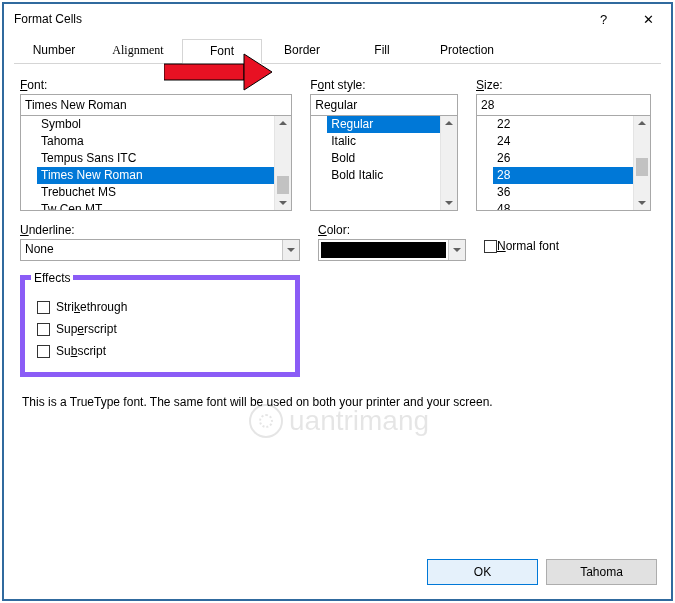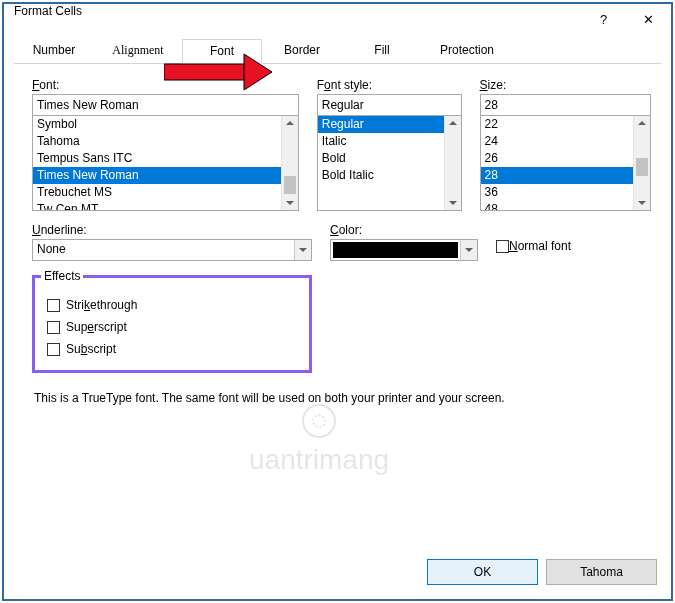--- a/index.html
+++ b/index.html
@@ -18,21 +18,21 @@
     width: 671px;
     height: 599px;
     margin: 2px;
     display: flex;
     flex-direction: column;
     background: #fff;
     position: relative;
   }
   .titlebar {
     display: flex;
-    align-items: flex-start;
+    align-items: center;
     height: 30px;
     padding: 0 0 0 10px;
     font-size: 12px;
   }
   .titlebar-title { flex: 1; }
   .titlebar-btns { display: flex; height: 100%; }
   .titlebar-btn {
     width: 45px;
     display: flex;
     align-items: center;
@@ -67,21 +67,21 @@
   }
   .arrow {
     position: absolute;
     top: 44px;
     left: 160px;
     pointer-events: none;
     z-index: 5;
   }
   .content {
     flex: 1;
-    padding: 8px 20px 0 28px;
+    padding: 8px 20px 0 16px;
     position: relative;
   }
   .row { display: flex; gap: 18px; }
   .col-font { width: 280px; }
   .col-style { width: 152px; }
   .col-size { width: 180px; }
   .lbl { margin: 6px 0 2px 0; }
   .ul { text-decoration: underline; }
   .txt-input {
     width: 100%;
@@ -123,20 +123,21 @@
   .thumb {
     position: absolute;
     left: 2px; right: 2px;
     background: #c2c2c2;
   }
   .li {
     padding: 1px 4px;
     line-height: 15px;
     white-space: nowrap;
     cursor: pointer;
+    margin-left: 16px;
   }
   .li.sel { background: #0078d7; color: #fff; }
   .row2 { display: flex; gap: 18px; margin-top: 6px; }
   .col-underline { width: 280px; }
   .col-color { width: 148px; }
   .combo {
     display: flex;
     height: 22px;
     border: 1px solid #a8a8a8;
   }
@@ -161,21 +162,21 @@
     display: flex;
     align-items: center;
     margin-top: 2px;
   }
   .chk {
     width: 13px; height: 13px;
     border: 1px solid #333;
     flex: none;
   }
   .groupbox {
-    border: 3px solid #8b5cf6;
+    border: 5px solid #8b5cf6;
     position: relative;
     padding: 12px 12px 14px 12px;
     margin-top: 14px;
   }
   .groupbox-label {
     position: absolute;
     top: -9px; left: 6px;
     background: #fff;
     padding: 0 3px;
   }
@@ -218,21 +219,20 @@
   .watermark {
     position: absolute;
     top: 340px; left: 245px;
     color: rgba(0,0,0,0.10);
     font-size: 28px;
     font-family: Arial, sans-serif;
     pointer-events: none;
     display: flex;
     align-items: center;
     gap: 6px;
-    flex-direction: column;
   }
   .watermark .circ {
     width: 34px; height: 34px;
     border: 2px solid rgba(0,0,0,0.10);
     border-radius: 50%;
     position: relative;
   }
   .watermark .circ::before {
     content: '';
     position: absolute;

